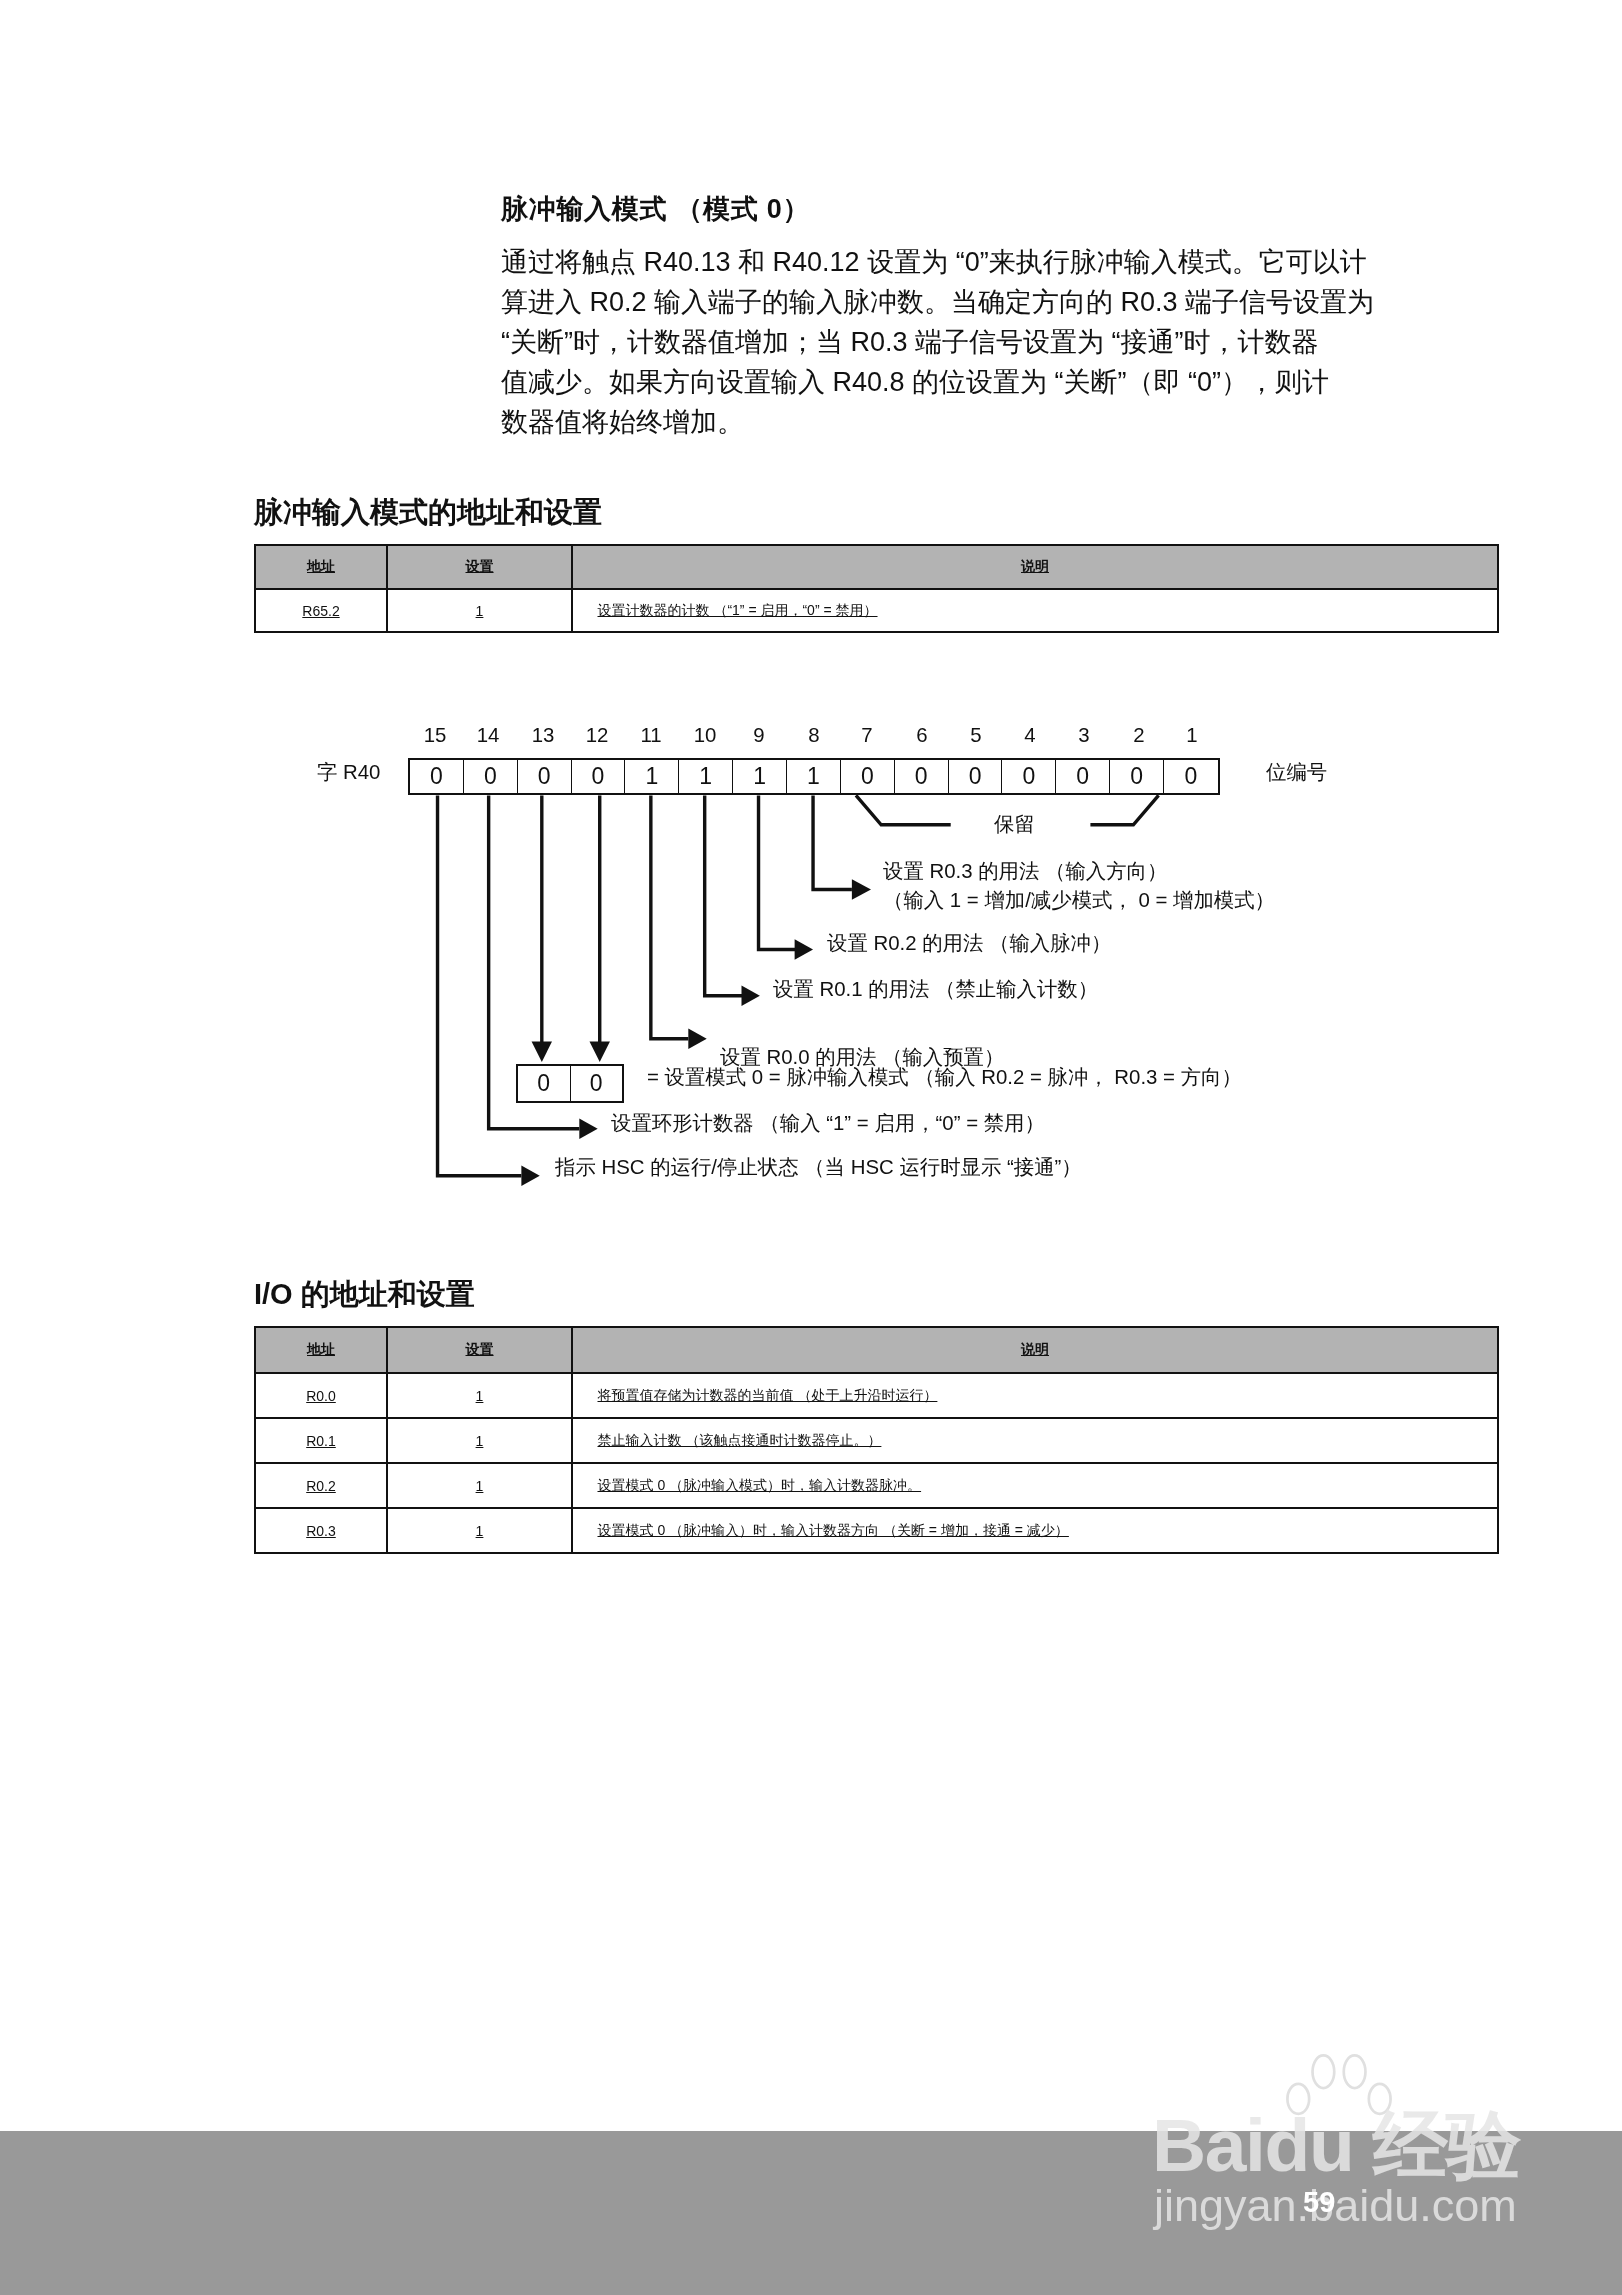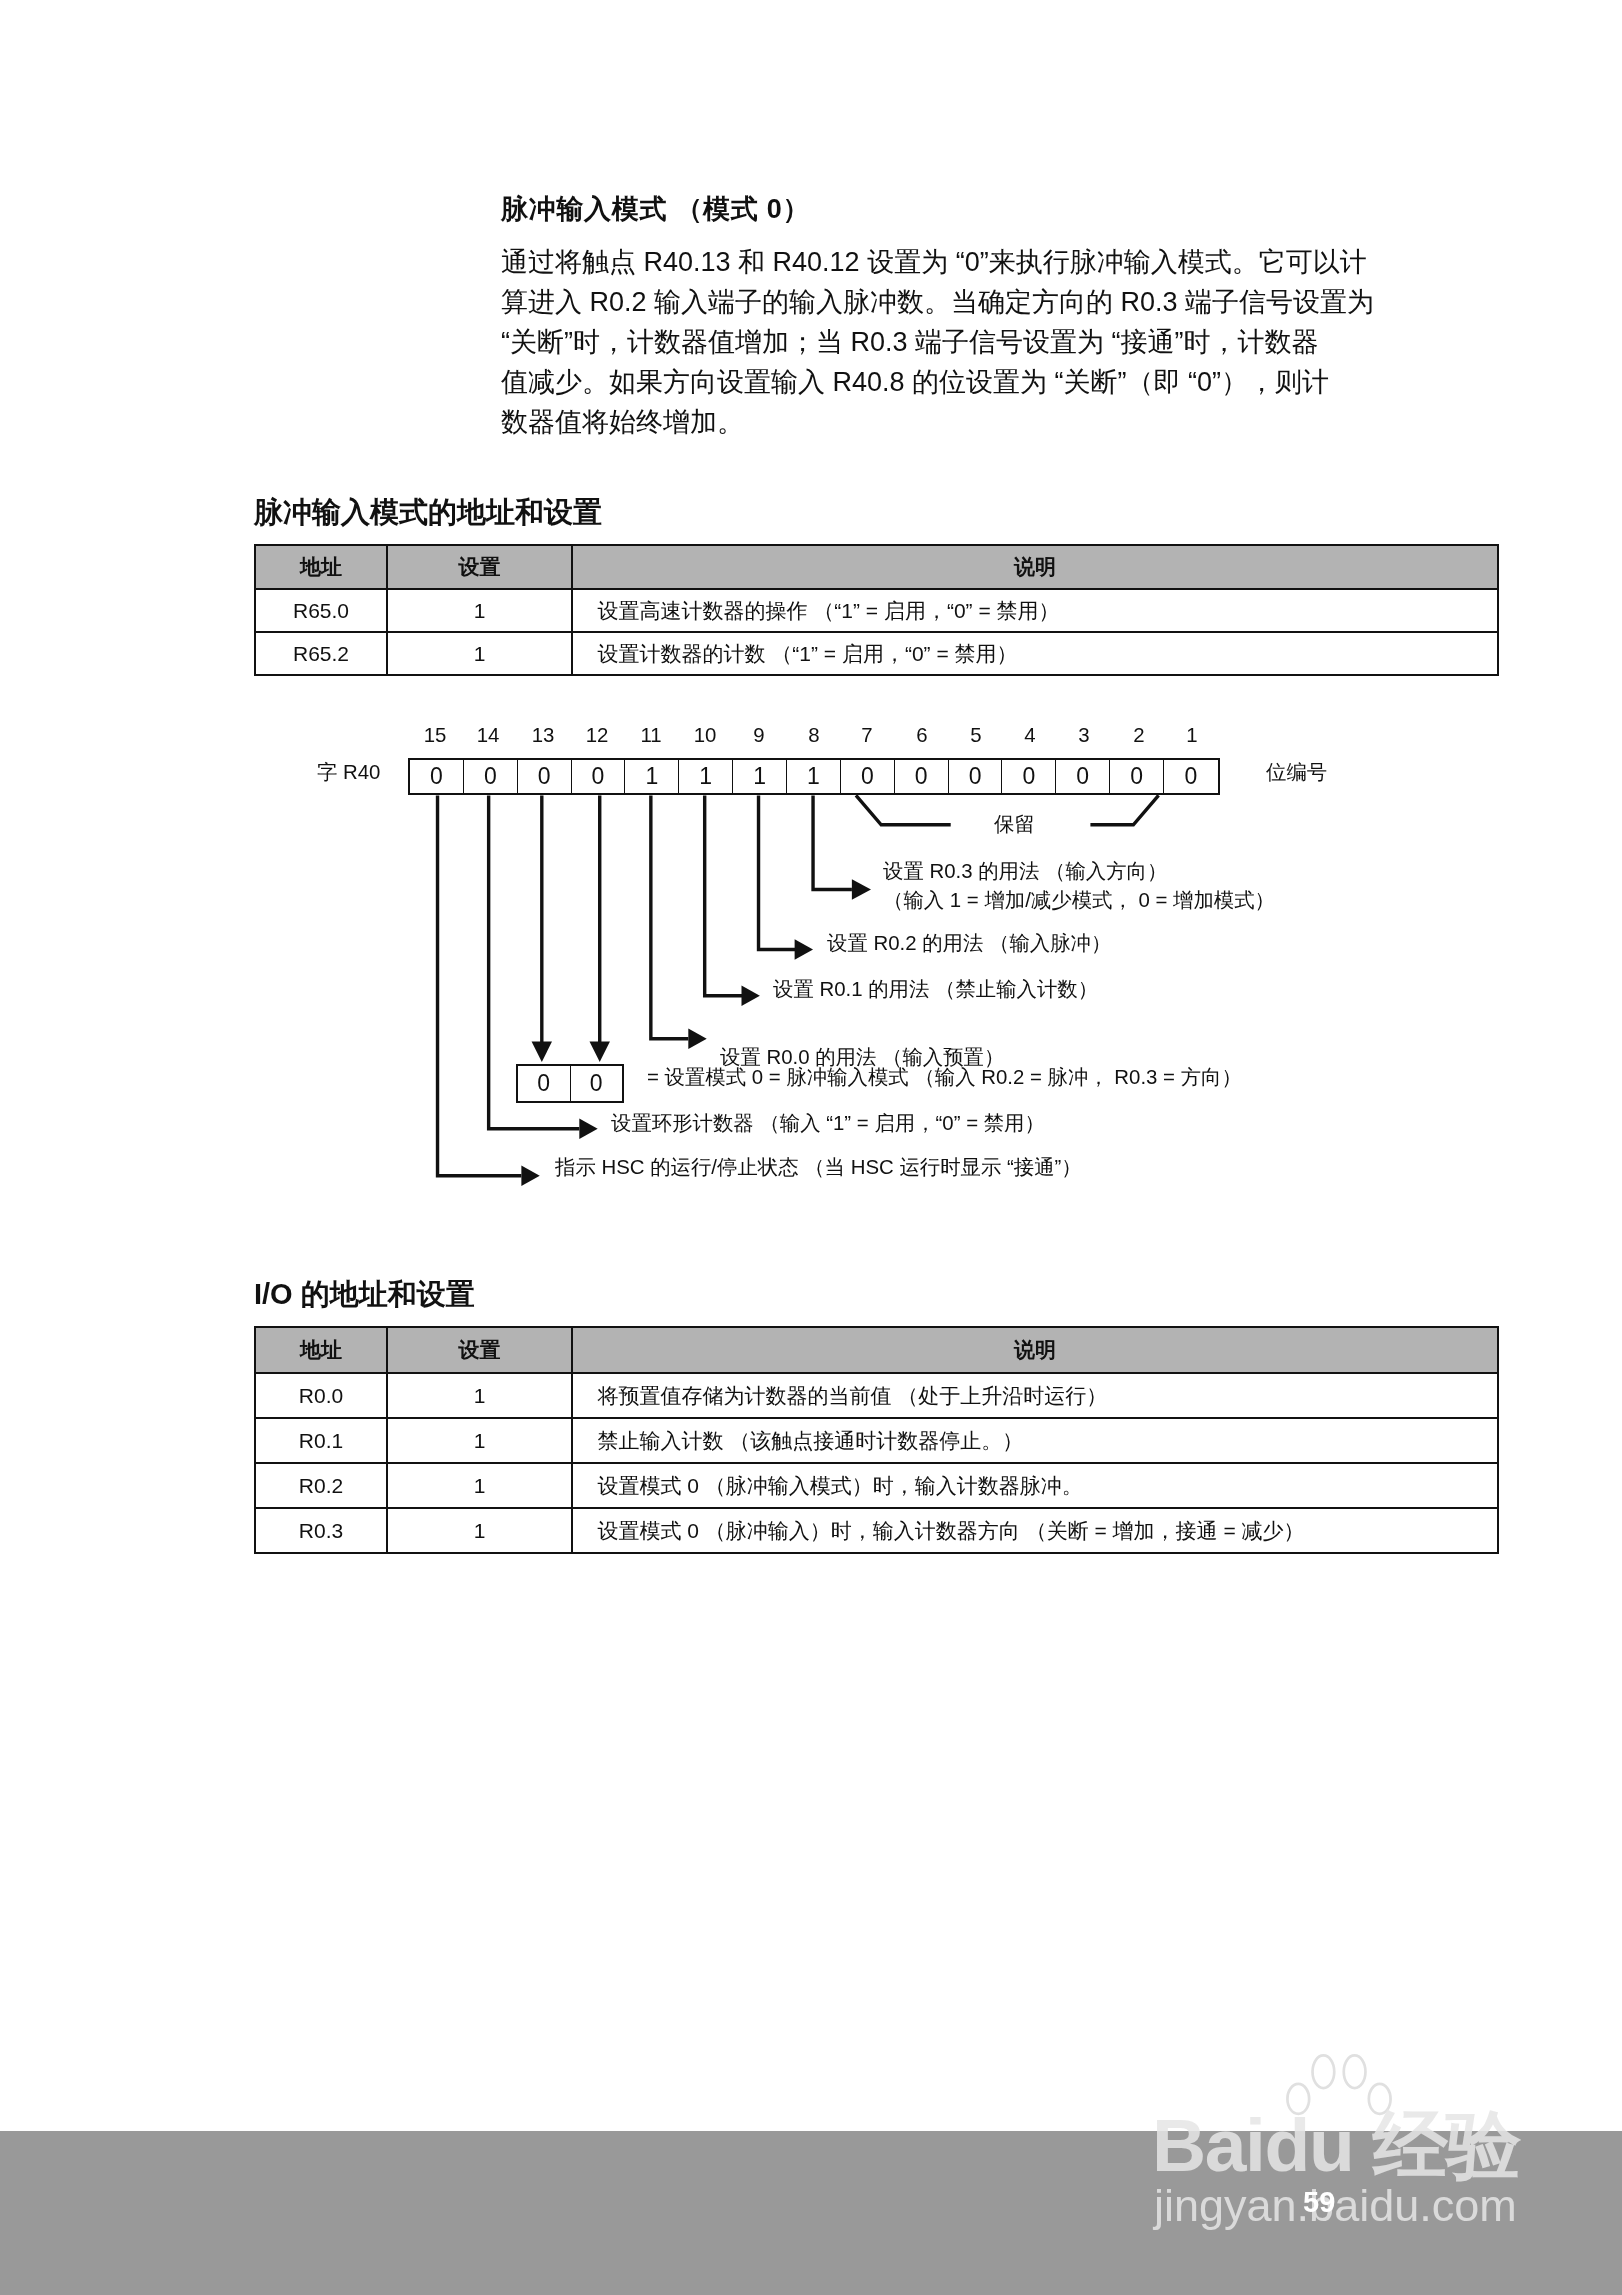--- a/index.html
+++ b/index.html
@@ -12,21 +12,21 @@
 
   
   .h-main { left: 501px; top: 191px; font-size: 27px; font-weight: bold; letter-spacing: 0.7px; white-space: nowrap; }
   .para { left: 501px; top: 242px; width: 1002px; font-size: 27px; line-height: 40px; }
   .para div { white-space: nowrap; }
 
   .h-sec { font-size: 29px; font-weight: bold; white-space: nowrap; }
 
   
   table.spec { position: absolute; border-collapse: collapse; table-layout: fixed; }
-  table.spec th, table.spec td { border: 2.7px solid #111; font-size: 21px; padding: 0; }
+  table.spec th, table.spec td { border: 2.7px solid #111; font-size: 14px; padding: 0; text-decoration: underline; }
   table.spec th { background: #b3b3b3; font-weight: bold; text-align: center; }
   table.spec td.c { text-align: center; }
   table.spec td.d { text-align: left; padding-left: 24.5px; white-space: nowrap; }
 
   
   .bitnum { position: absolute; top: 724px; width: 54px; text-align: center; font-size: 20.4px; }
   .reg { position: absolute; left: 408px; top: 758px; height: 37px; display: flex; border: 2px solid #111; box-sizing: border-box; }
   .reg .cell { width: 54px; height: 100%; box-sizing: border-box; border-right: 1.4px solid #111; display: flex; align-items: center; justify-content: center; font-size: 23px; }
   .reg .cell:last-child { border-right: none; }
   .lbl { position: absolute; font-size: 20.4px; white-space: nowrap; }
@@ -58,25 +58,20 @@
   <colgroup>
       <col style="width:132px">
       <col style="width:185px">
       <col>
     </colgroup>
   <tbody>
       <tr style="height:44px">
     <th>地址</th>
     <th>设置</th>
     <th>说明</th>
-  </tr>
-  <tr style="height:43px">
-    <td class="c">R65.0</td>
-    <td class="c">1</td>
-    <td class="d">设置高速计数器的操作 （“1” = 启用，“0” = 禁用）</td>
   </tr>
   <tr style="height:43px">
     <td class="c">R65.2</td>
     <td class="c">1</td>
     <td class="d">设置计数器的计数 （“1” = 启用，“0” = 禁用）</td>
   </tr>
 </tbody>
   </table>
 
 <div>

